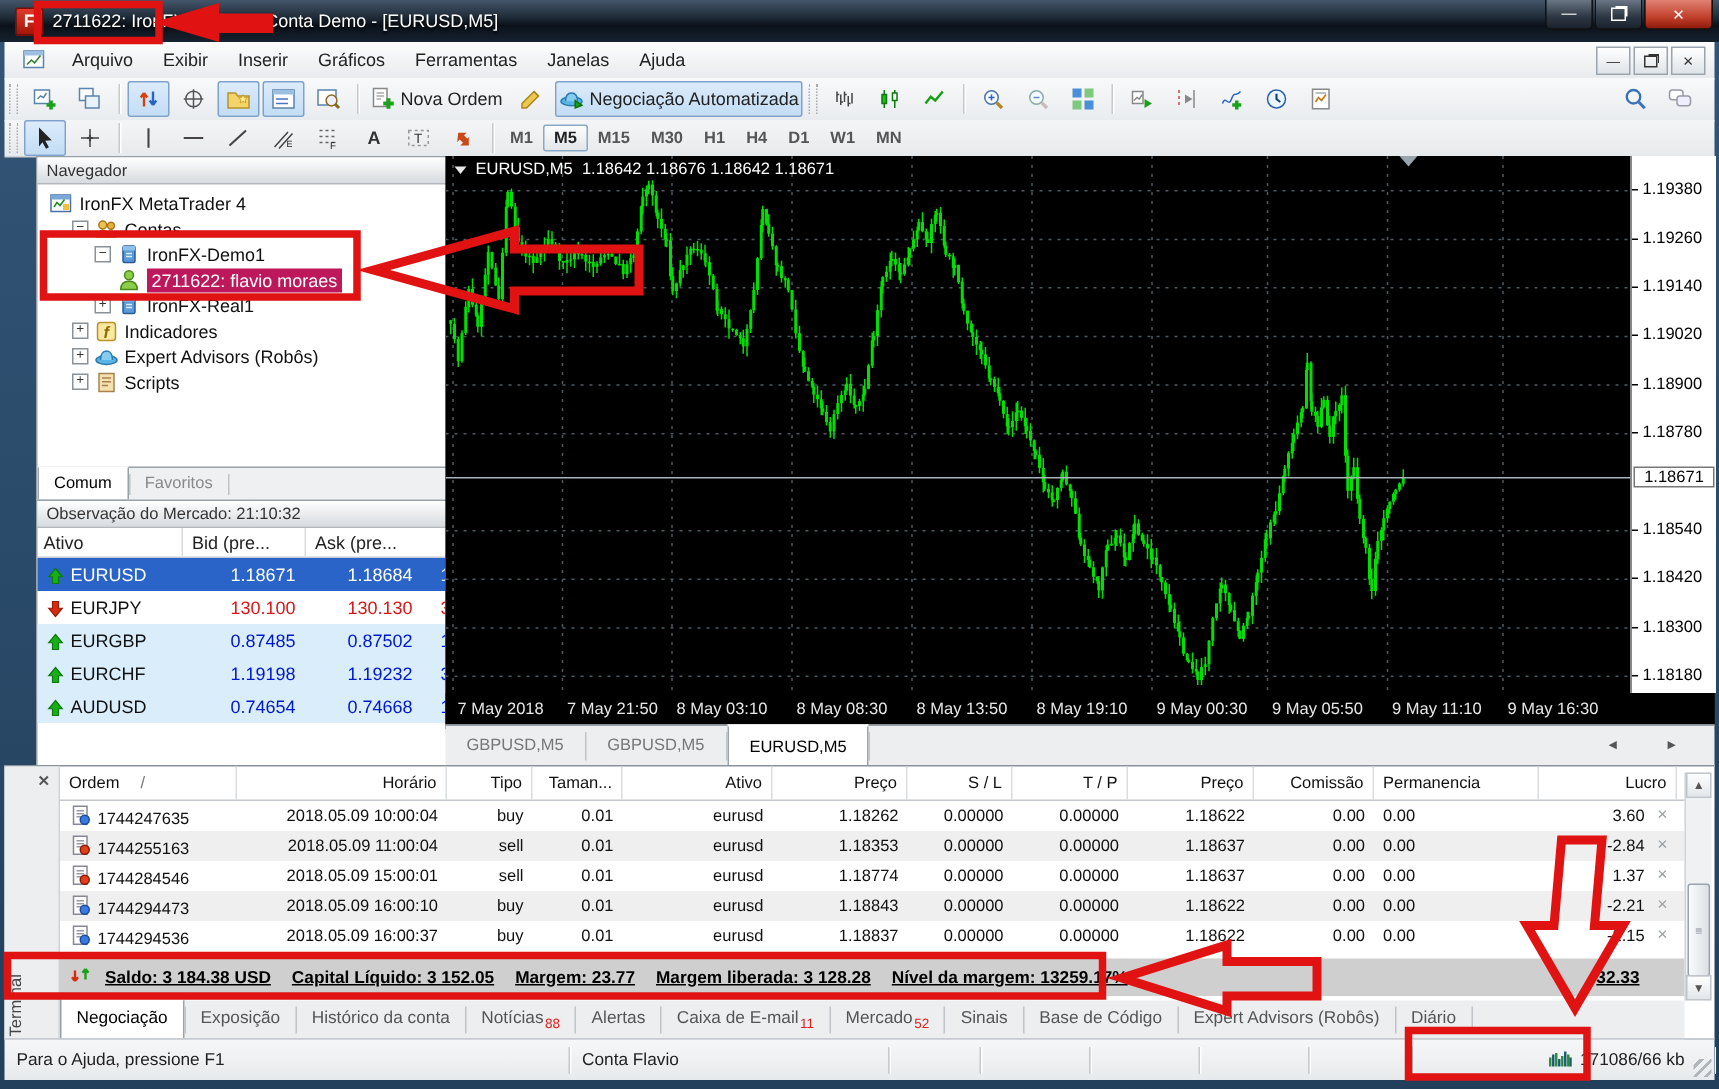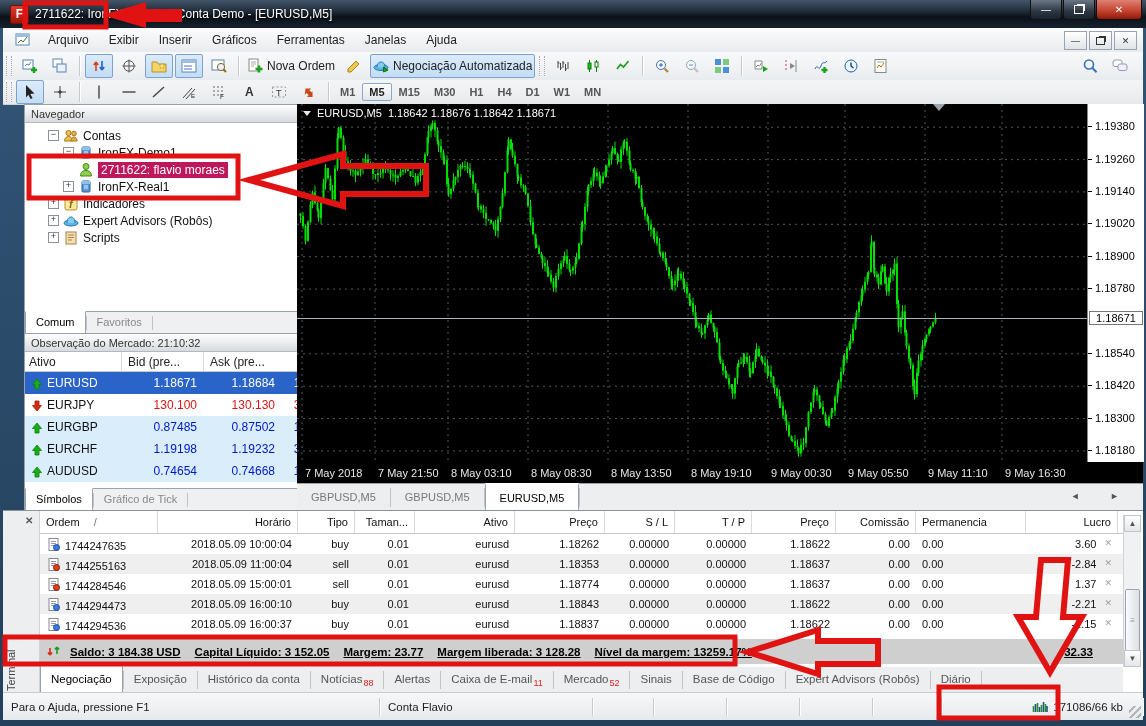--- a/index.html
+++ b/index.html
@@ -402,20 +402,29 @@
         <span class="tf">MN</span>
       </span>
   </div>
 
   <div class="panel" style="left:8px;top:104px;width:289px;height:229px;">
     <div class="panel-title">
       <span>Navegador</span>
       <span class="panel-close">✕</span>
     </div>
     <div class="tree" id="nav-tree">
+        <div class="tree-row" style="padding-left: 8px;">
+          <span class="tree-ico"><svg width="16" height="16" viewBox="0 0 16 16">
+              <rect x="1" y="2" width="13" height="11" fill="#fff" stroke="#4a72a8"></rect>
+              <rect x="1" y="2" width="13" height="3" fill="#7aa8d8"></rect>
+              <path d="M3 10l2-3 2 2 3-4" stroke="#1a8a1a" fill="none"></path>
+              <rect x="9" y="8" width="4" height="4" fill="#f0c040"></rect>
+            </svg></span>
+          <span class="tree-label">IronFX MetaTrader 4</span>
+        </div>
         <div class="tree-row" style="padding-left: 23px;">
           <span class="expander">−</span>
           <span class="tree-ico"><svg width="16" height="16" viewBox="0 0 16 16">
               <circle cx="5.5" cy="5" r="2.6" fill="#f0c050" stroke="#a8781a"></circle>
               <path d="M1.5 13c0-3 2-4.5 4-4.5s4 1.5 4 4.5z" fill="#f0c050" stroke="#a8781a"></path>
               <circle cx="11" cy="5.5" r="2.3" fill="#e8b040" stroke="#a8781a"></circle>
               <path d="M8 13c.3-2.6 1.6-4 3-4 1.6 0 3 1.4 3.2 4z" fill="#e8b040" stroke="#a8781a"></path>
             </svg></span>
           <span class="tree-label">Contas</span>
         </div>
@@ -543,26 +552,20 @@
           <div class="mw-c1 txt-blue">0.74654</div>
           <div class="mw-c2 txt-blue">0.74668</div>
           <div class="mw-c3 txt-blue">14</div>
         </div>
       </div>
     <div class="vscroll" style="right:0;top:36px;bottom:22px;">
       <div class="sbtn">▲</div>
       <div class="sthumb" style="top:16px;height:28px;">≡</div>
       <div class="sbtn" style="position:absolute;bottom:0;left:0;right:0;">▼</div>
     </div>
-    <div class="tabstrip" id="mw-tabs">
-        <span class="btab active">Símbolos</span>
-        <span class="btab-div"></span>
-        <span class="btab">Gráfico de Tick</span>
-        <span class="btab-div"></span>
-      </div>
   </div>
 
   <div class="chart-wrap">
     <div class="chart-header">
       <span class="tri"></span>
       <span>EURUSD,M5</span>&nbsp;&nbsp;
       <span>1.18642 1.18676 1.18642 1.18671</span>
     </div>
     <div class="chart-plot" id="chart-plot"><svg width="790" height="358" viewBox="0 0 790 358">
           <rect width="790" height="358" fill="#000000"></rect>

